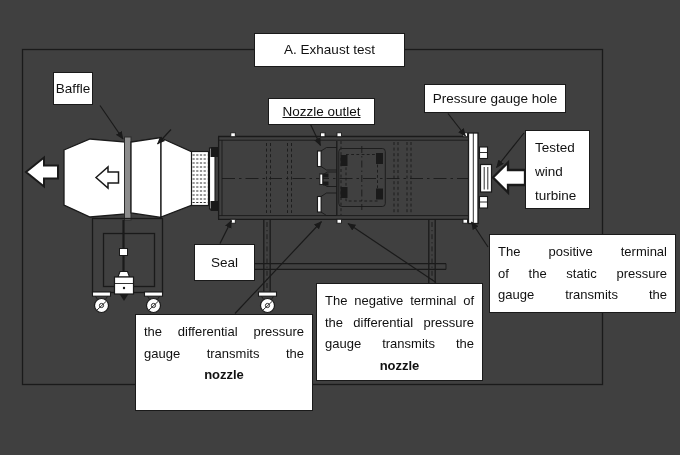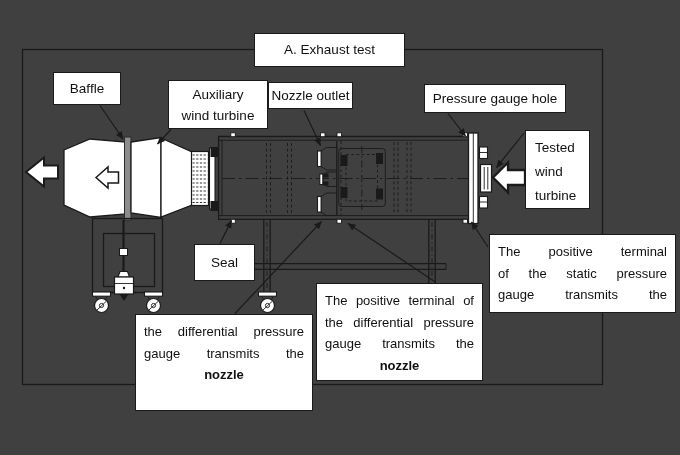--- a/index.html
+++ b/index.html
@@ -183,30 +183,26 @@
       <line x1="235" y1="313.5" x2="321.5" y2="221.5" class="arrowline" marker-end="url(#ah)"></line>
       <line x1="436" y1="282.5" x2="348" y2="223.5" class="arrowline" marker-end="url(#ah)"></line>
       <line x1="488" y1="247" x2="471.5" y2="222" class="arrowline" marker-end="url(#ah)"></line>
     </g>
   </svg>
 
   <div class="box lbl" style="left:254px;top:33px;width:151px;height:34px;">
     <span>A. Exhaust test</span>
   </div>
 
-  <div class="box lbl" style="left:53px;top:72px;width:68px;height:33px;">
+  <div class="box lbl" style="left:53px;top:72px;width:40px;height:33px;">
     <span>Baffle</span>
   </div>
 
-  <div class="box lbl multi" style="left:168px;top:80px;width:100px;height:49px;line-height:21px;">
-    <span>Auxiliary</span>
-    <span>wind turbine</span>
-  </div>
-
-  <div class="box lbl" style="left:268px;top:82px;width:85px;height:27px;">
+
+  <div class="box lbl" style="left:268px;top:98px;width:107px;height:27px;text-decoration:underline;">
     <span>Nozzle outlet</span>
   </div>
 
   <div class="box lbl" style="left:424px;top:84px;width:142px;height:29px;">
     <span>Pressure gauge hole</span>
   </div>
 
   <div class="box tested" style="left:525px;top:130px;width:65px;height:79px;">
     <div>Tested</div>
     <div>wind</div>
@@ -217,21 +213,21 @@
     <span>Seal</span>
   </div>
 
   <div class="box callout" style="left:135px;top:314px;width:178px;height:97px;">
     <div class="j">the differential pressure</div>
     <div class="j">gauge transmits the</div>
     <div class="l">nozzle</div>
   </div>
 
   <div class="box callout" style="left:316px;top:283px;width:167px;height:98px;">
-    <div class="j">The positive terminal of</div>
+    <div class="j">The negative terminal of</div>
     <div class="j">the differential pressure</div>
     <div class="j">gauge transmits the</div>
     <div class="l">nozzle</div>
   </div>
 
   <div class="box callout" style="left:489px;top:234px;width:187px;height:79px;">
     <div class="j">The positive terminal</div>
     <div class="j">of the static pressure</div>
     <div class="j">gauge transmits the</div>
   </div>

